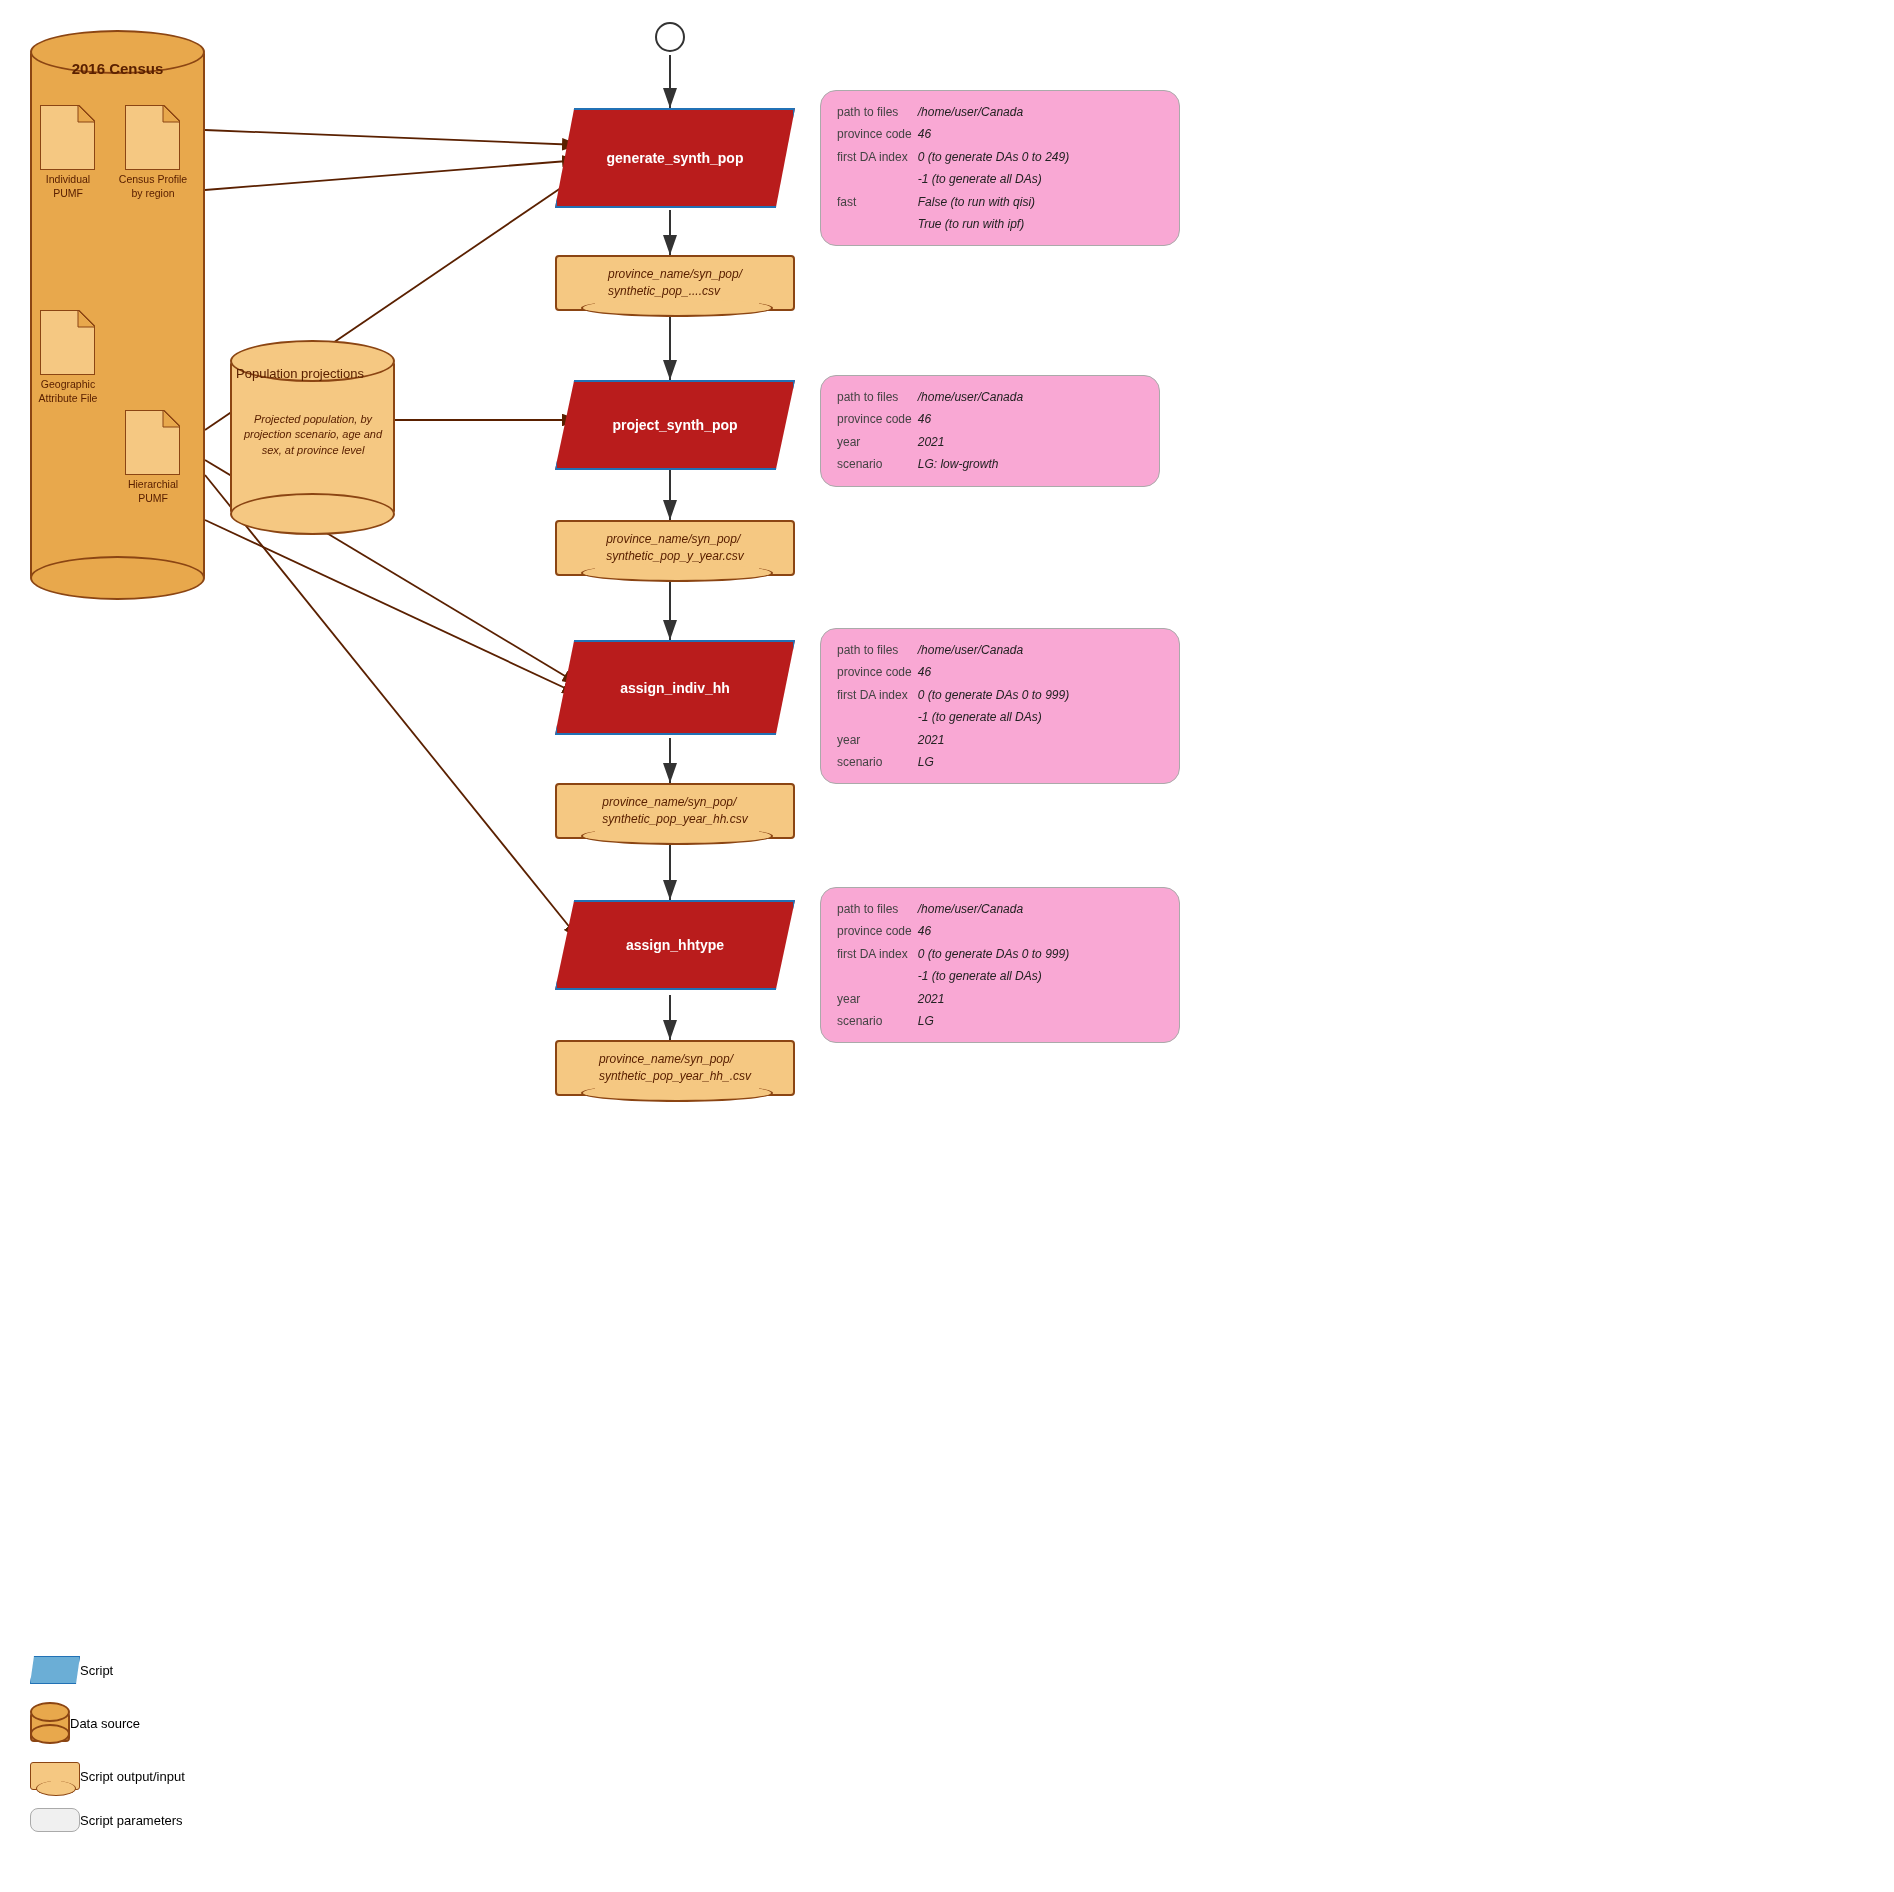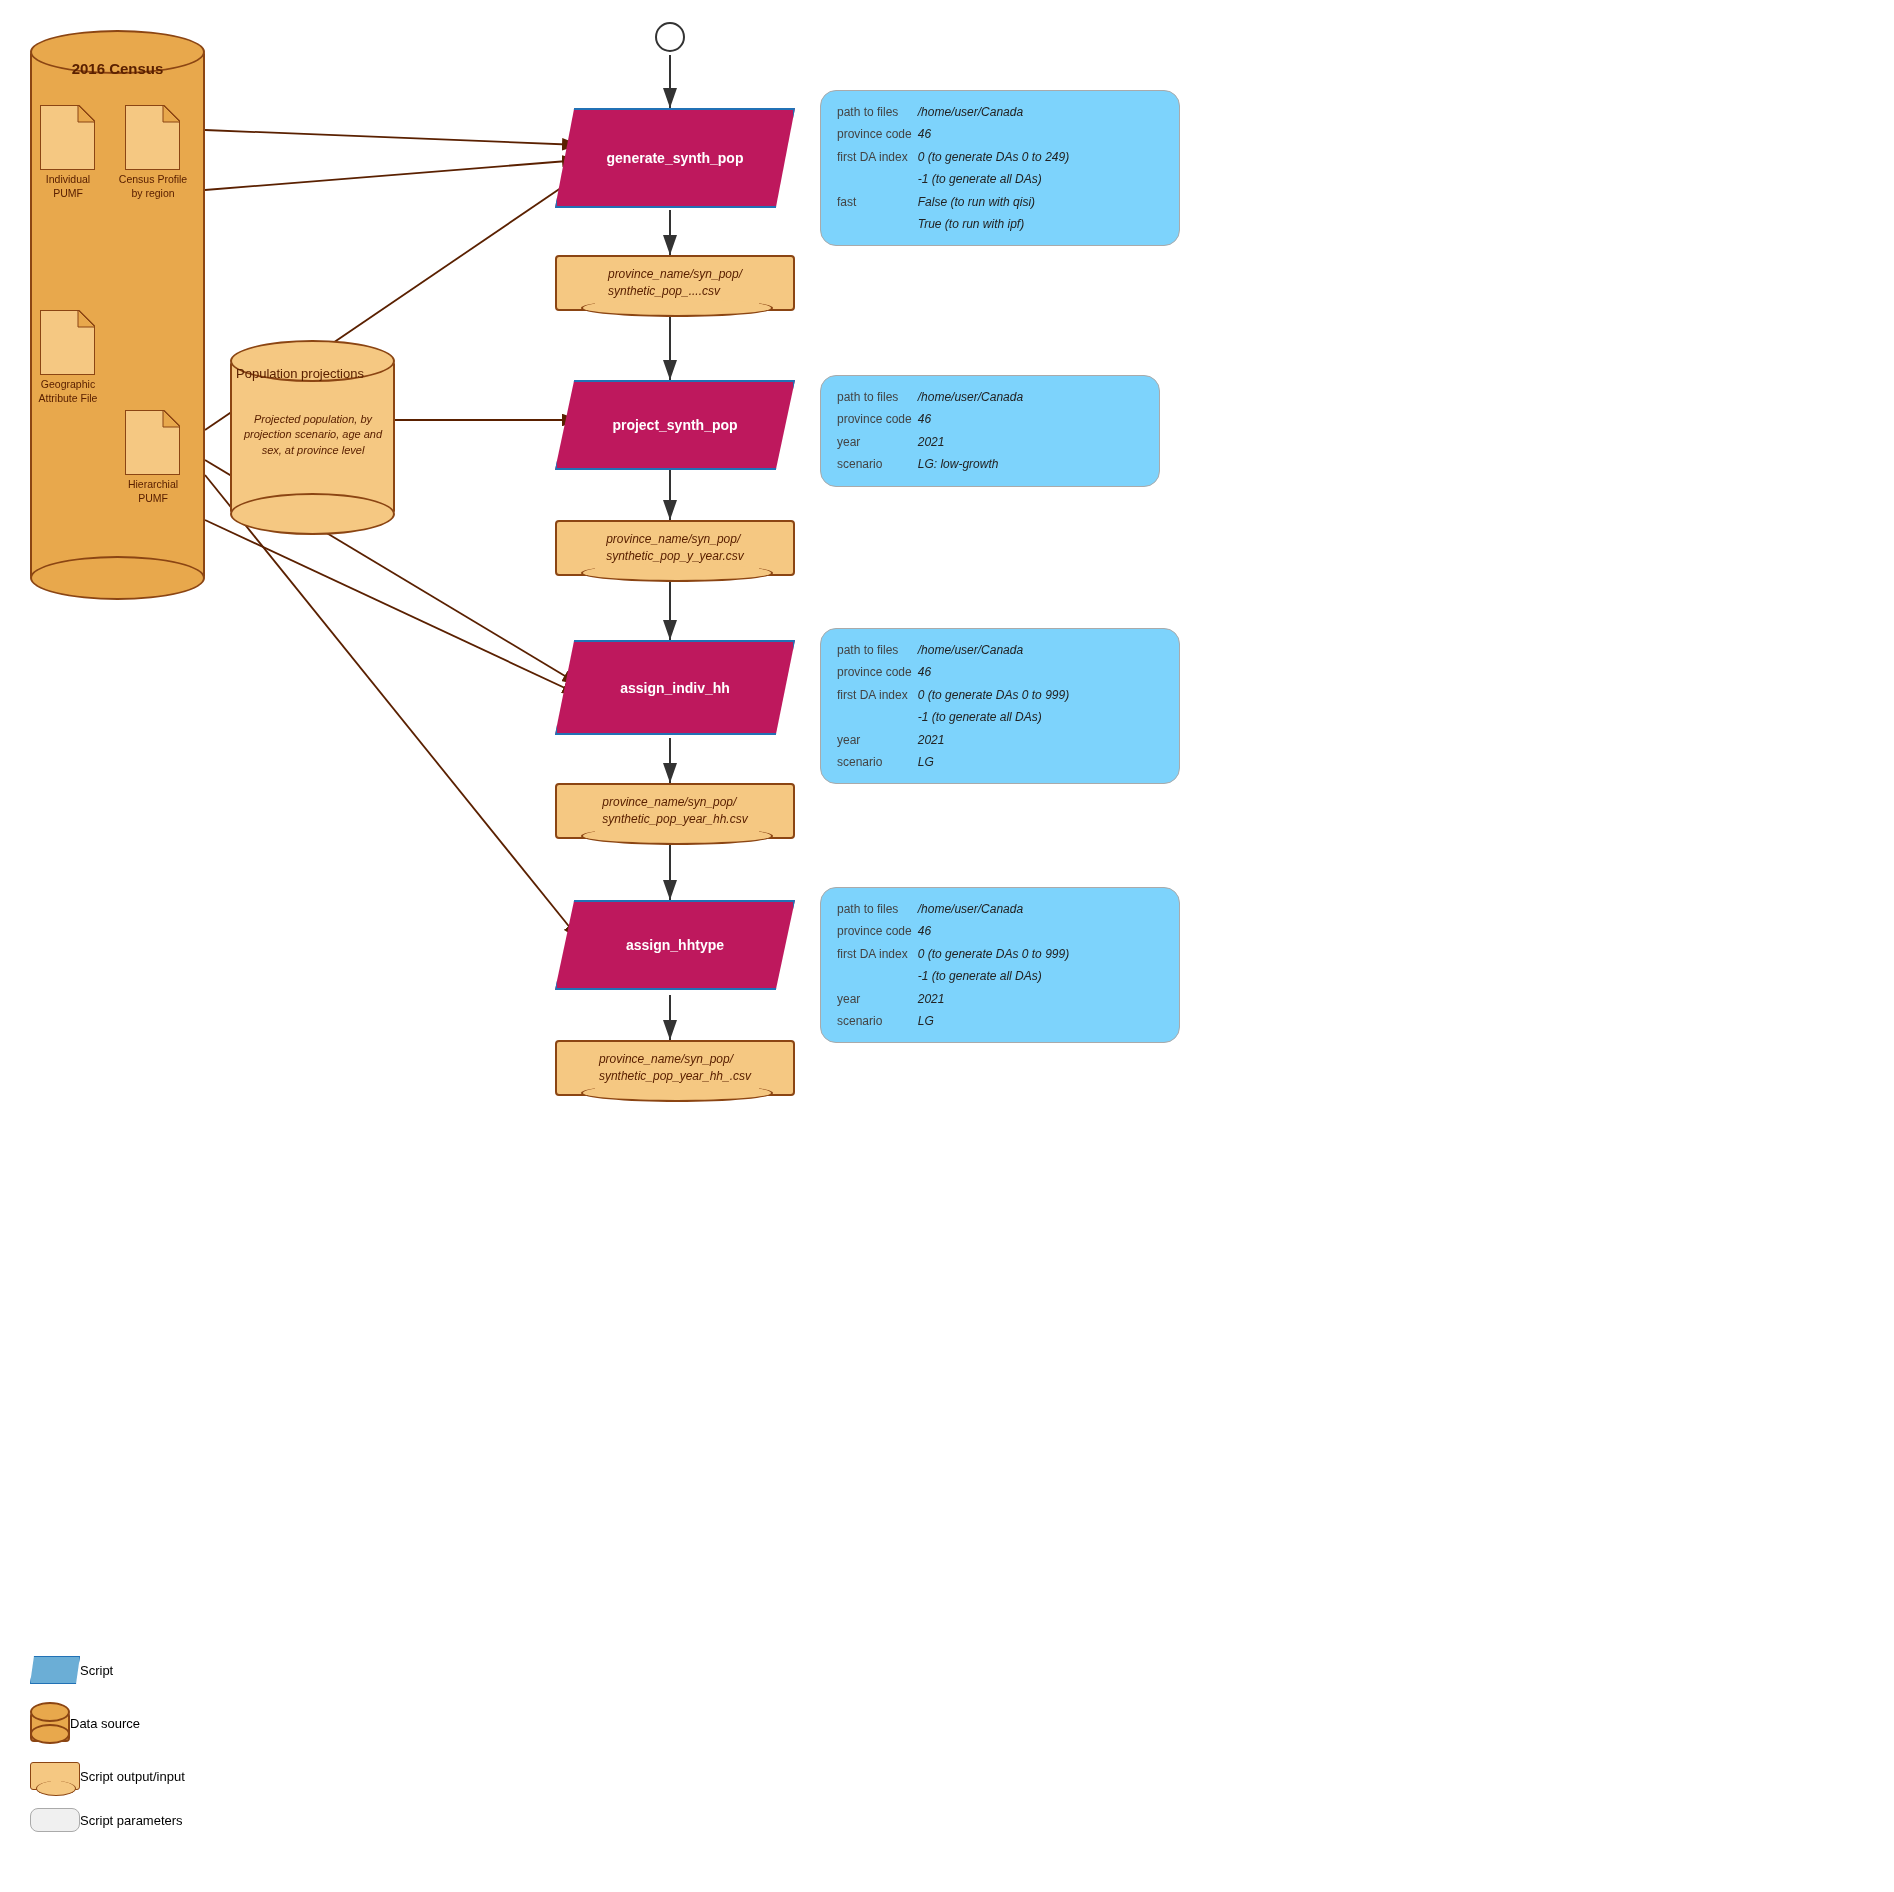--- a/index.html
+++ b/index.html
@@ -15,21 +15,21 @@
 
     .diagram-container {
       position: relative;
       width: 1894px;
       height: 1892px;
     }
 
     
     .script-block {
       position: absolute;
-      background: #be185d;
+      background: #b91c1c;
       border: 2px solid #2171b5;
       display: flex;
       align-items: center;
       justify-content: center;
       font-weight: bold;
       font-size: 14px;
       color: #fff;
       clip-path: polygon(8% 0%, 100% 0%, 92% 100%, 0% 100%);
     }
 
@@ -58,21 +58,21 @@
       height: 16px;
       background: #f5c882;
       border-radius: 50%;
       border: 2px solid #8b4513;
       border-top: none;
     }
 
     
     .param-box {
       position: absolute;
-      background: #7dd3fc;
+      background: #f9a8d4;
       border: 1.5px solid #aaa;
       border-radius: 16px;
       padding: 10px 16px;
       font-size: 12px;
       color: #222;
       line-height: 1.7;
     }
     .param-box table { border-collapse: collapse; }
     .param-box td { padding: 1px 6px 1px 0; vertical-align: top; }
     .param-box td:first-child { color: #444; white-space: nowrap; }

